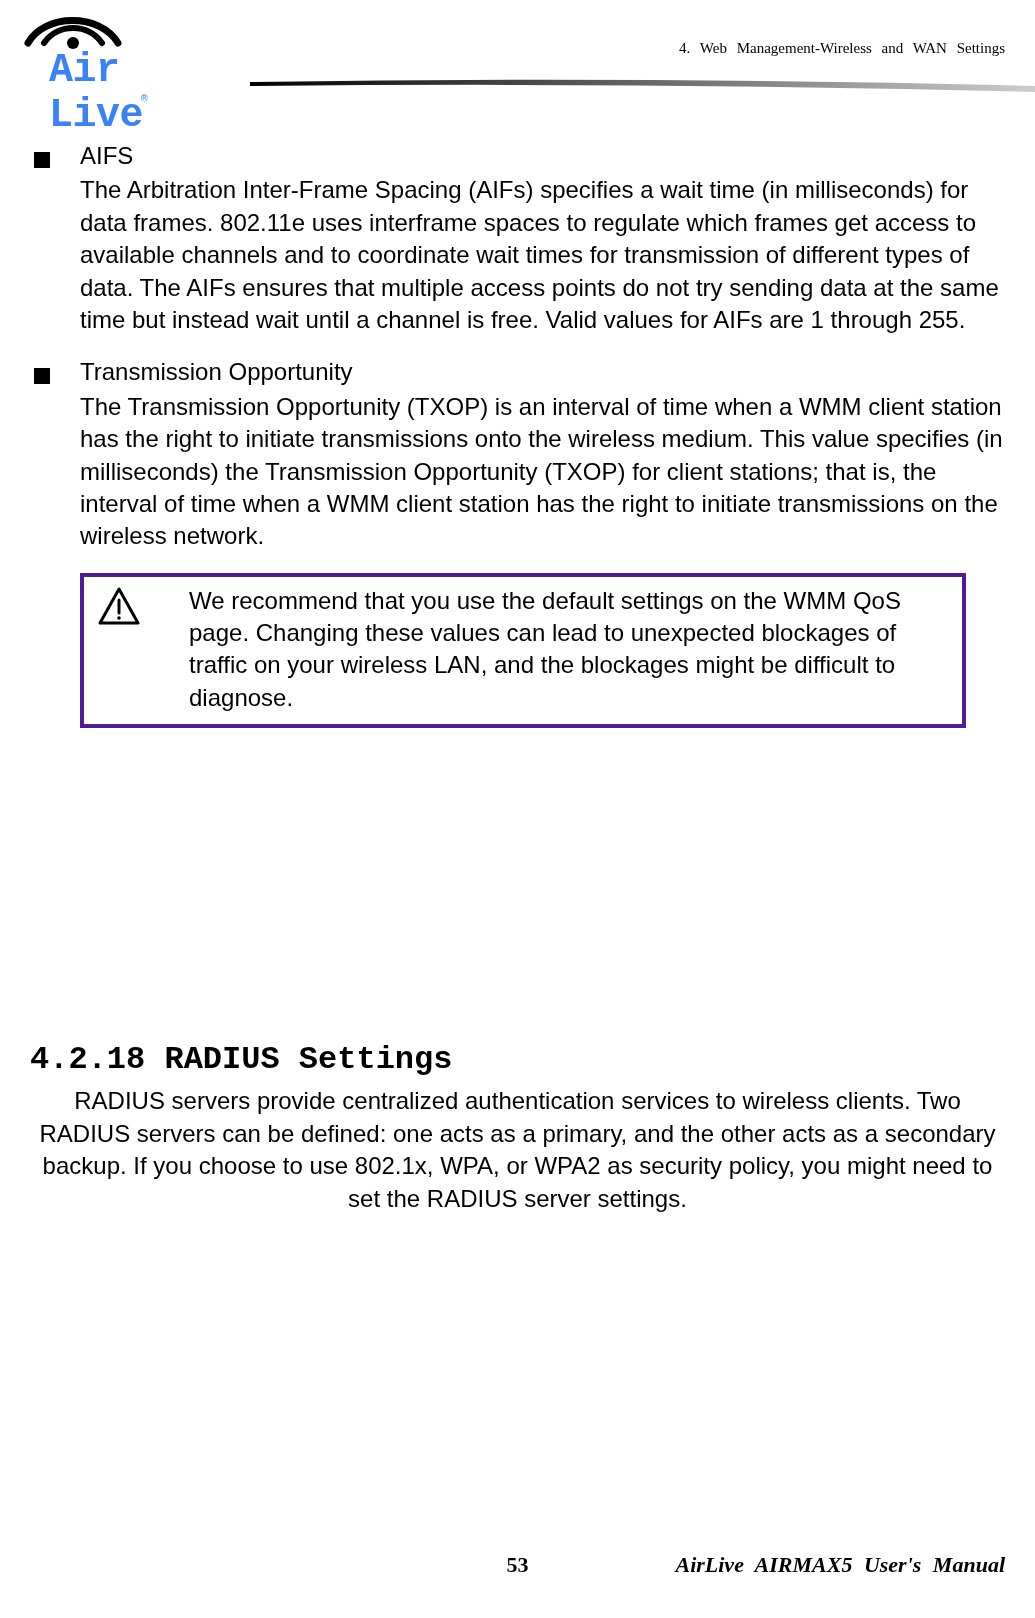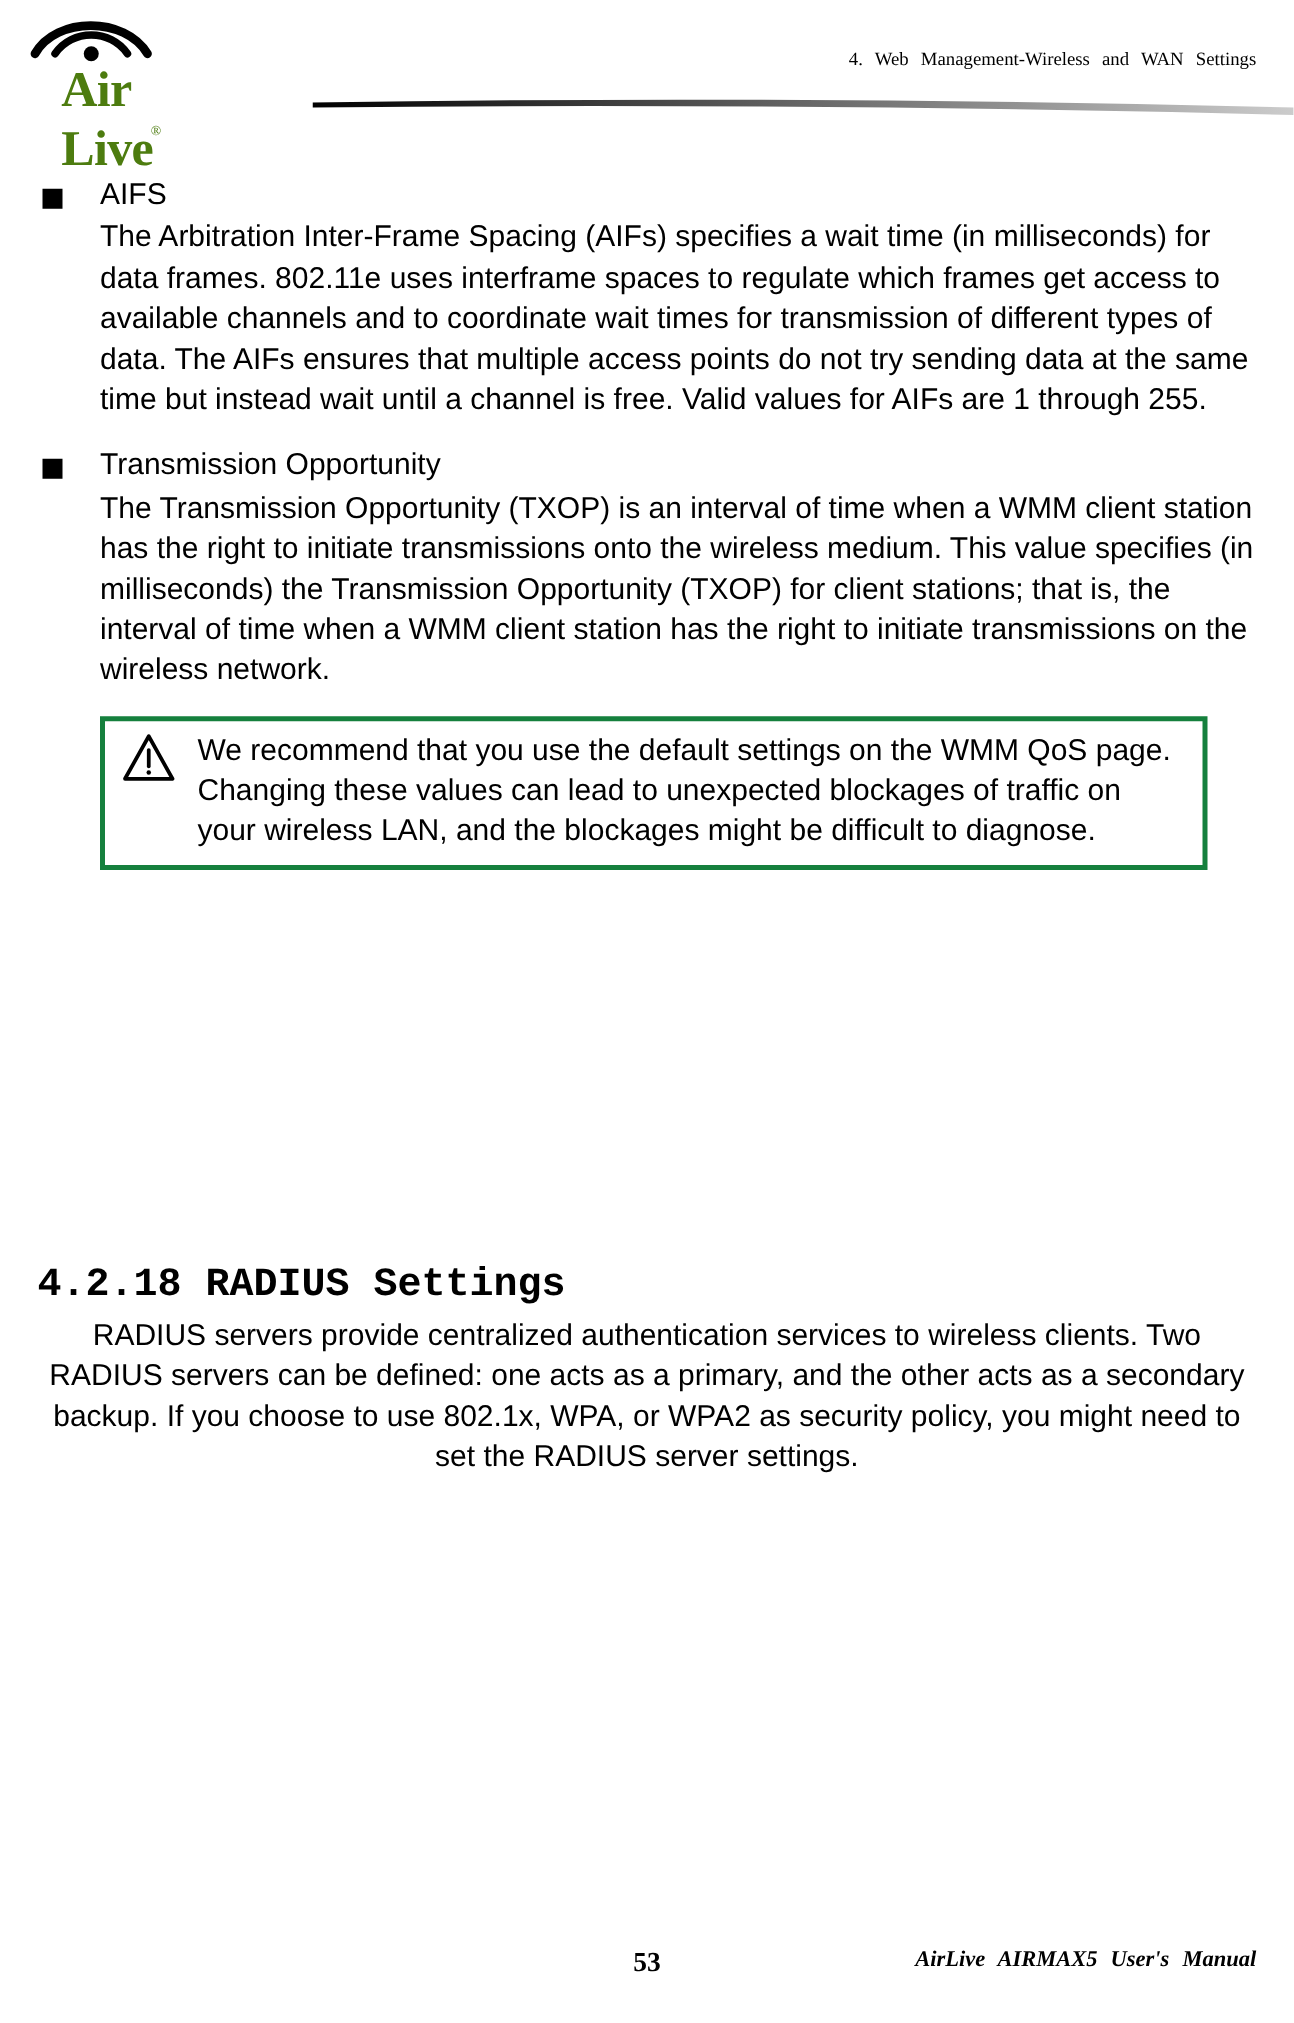--- a/index.html
+++ b/index.html
@@ -21,24 +21,24 @@
       left: 20px;
       top: 5px;
     }
     .logo-swoosh {
       width: 105px;
       height: 50px;
       position: relative;
     }
     .logo-swoosh svg { display: block; }
     .logo-text {
-      font-family: Liberation Serif, serif;
+      font-family: Liberation Mono, monospace;
       font-weight: bold;
       font-size: 40px;
-      color: #4d7c0f;
+      color: #3b82f6;
       position: absolute;
       left: 29px;
       top: 43px;
       letter-spacing: -0.5px;
     }
     .logo-text .tm {
       font-size: 11px;
       vertical-align: super;
       font-weight: normal;
       position: relative;
@@ -83,23 +83,24 @@
       height: 16px;
       background: #000;
     }
     .bullet-body { flex: 1; }
     .bullet-title {
       font-weight: normal;
       margin-bottom: 2px;
     }
     .note-box {
       margin: 20px 39px 0 50px;
-      border: 4px solid #15803d;
+      border: 4px solid #4c1d95;
       padding: 8px 14px 10px 14px;
       display: flex;
+      gap: 31px;
     }
     .note-icon {
       width: 60px;
       flex-shrink: 0;
       padding-top: 2px;
     }
     .note-text { flex: 1; }
     .section-heading {
       font-family: Liberation Mono, monospace;
       font-weight: bold;
@@ -129,21 +130,21 @@
       font-weight: bold;
       font-size: 22px;
       position: absolute;
       left: 50%;
       transform: translateX(-50%);
     }
     .footer-manual {
       font-family: "Times New Roman", Times, serif;
       font-style: italic;
       font-weight: bold;
-      font-size: 18px;
+      font-size: 22px;
       margin-left: auto;
       word-spacing: 6px;
     }
   </style>
 </head>
 <body>
 
 <div class="header">
   <div class="logo-container">
     <div class="logo-swoosh">

